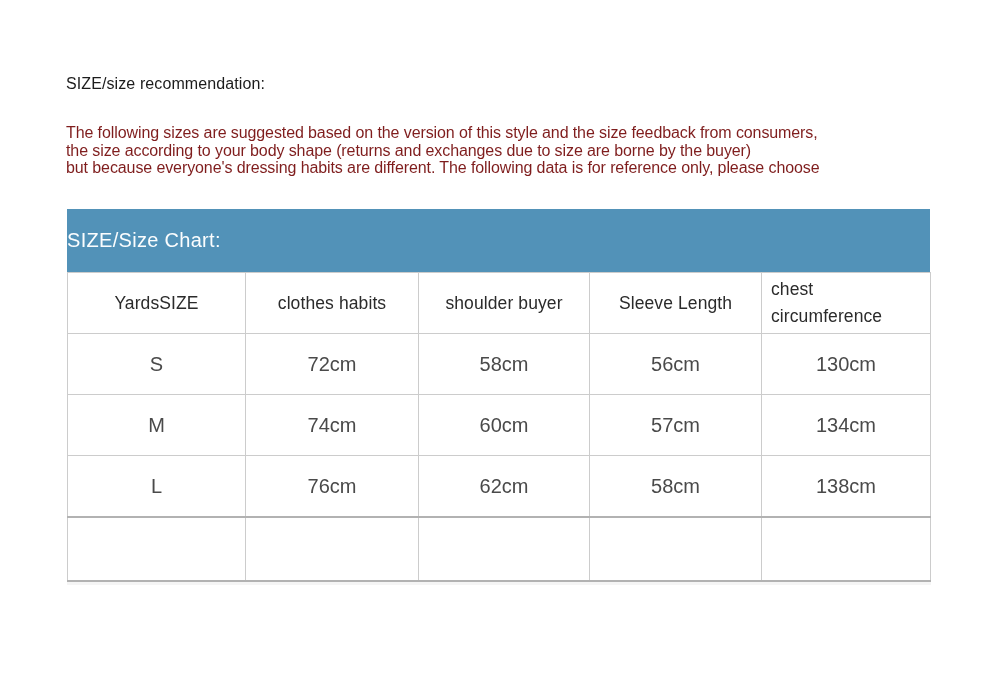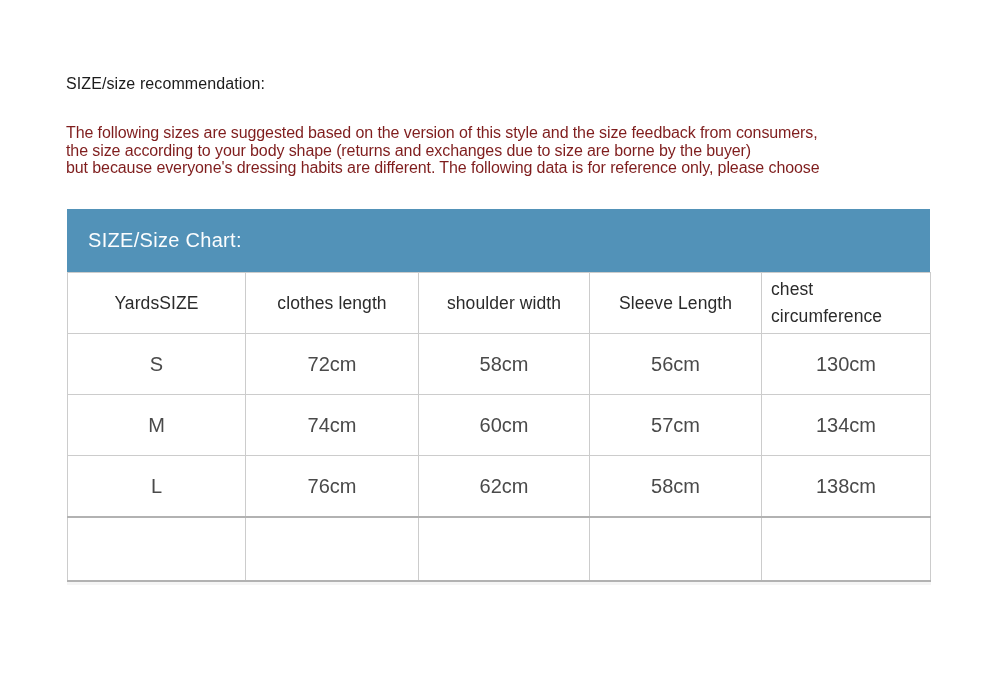--- a/index.html
+++ b/index.html
@@ -22,21 +22,21 @@
     font-size: 16px; line-height: 17.6px; color: #7f1d1d;
     letter-spacing: -0.1px;
   }
   .intro .line { white-space: nowrap; }
 
   .title-bar {
     position: absolute; left: 67px; top: 209px;
     width: 863px; height: 63px;
     background: #5292B8;
     display: flex; align-items: center;
-    box-sizing: border-box; padding-left: 21px;
+    box-sizing: border-box; 
   }
   .title-bar .title-text {
     color: #fbfdfe; font-size: 20px; letter-spacing: 0.3px;
   }
 
   .size-table-wrap { position: absolute; left: 67px; top: 272px; }
   table.size-table {
     border-collapse: collapse; table-layout: fixed;
     width: 863px; background: #0f766e;
     border-bottom: 2px solid #b2b2b2;
@@ -91,22 +91,22 @@
       <colgroup>
         <col class="col-size">
           <col class="col-len">
           <col class="col-shldr">
           <col class="col-sleeve">
           <col class="col-chest">
       </colgroup>
       <tbody>
         <tr>
           <th>YardsSIZE</th>
-          <th>clothes length</th>
-          <th>shoulder width</th>
+          <th>clothes habits</th>
+          <th>shoulder buyer</th>
           <th>Sleeve Length</th>
           <th class="chest-header">chest circumference</th>
         </tr>
         <tr>
           <td>S</td>
           <td>72cm</td>
           <td>58cm</td>
           <td>56cm</td>
           <td>130cm</td>
         </tr>

